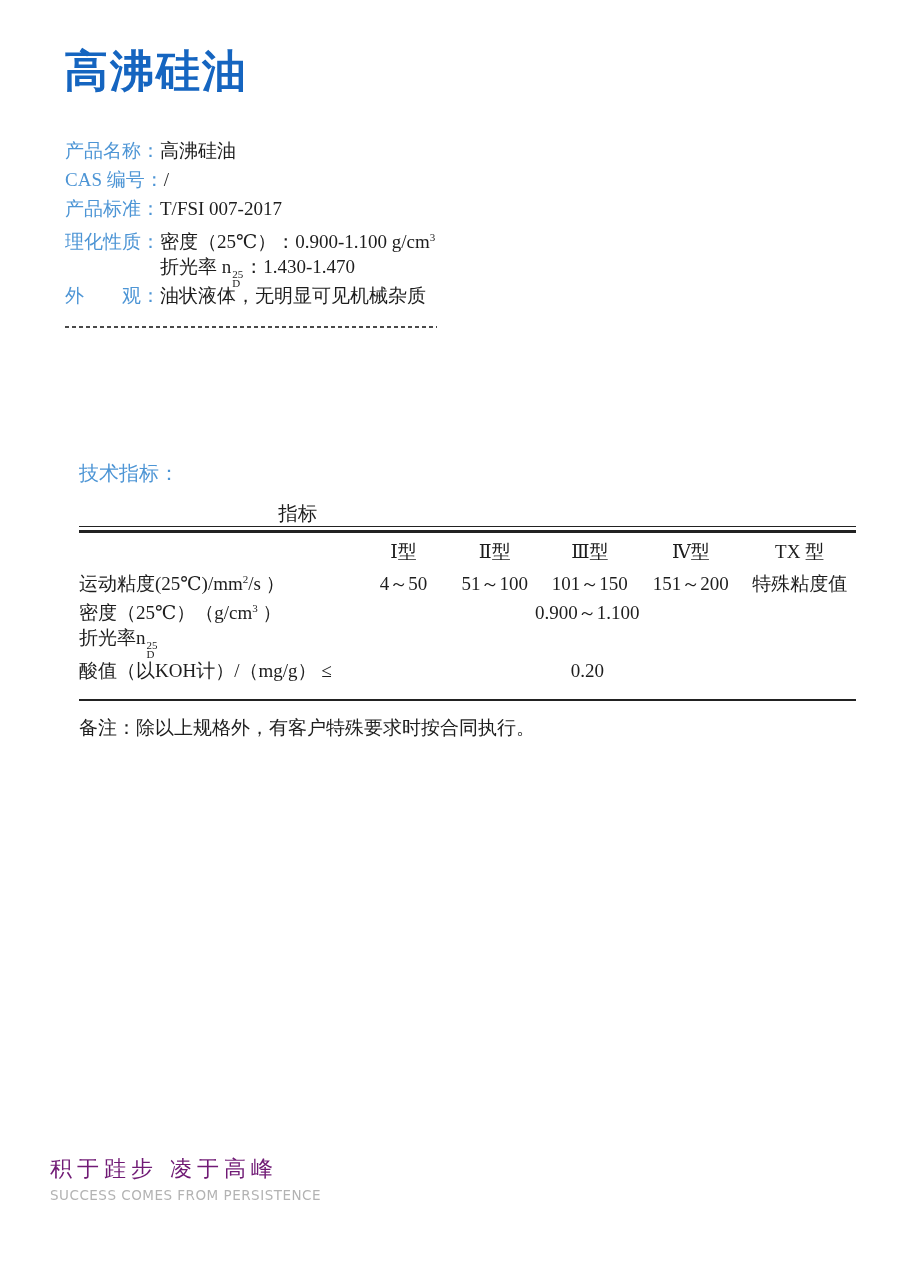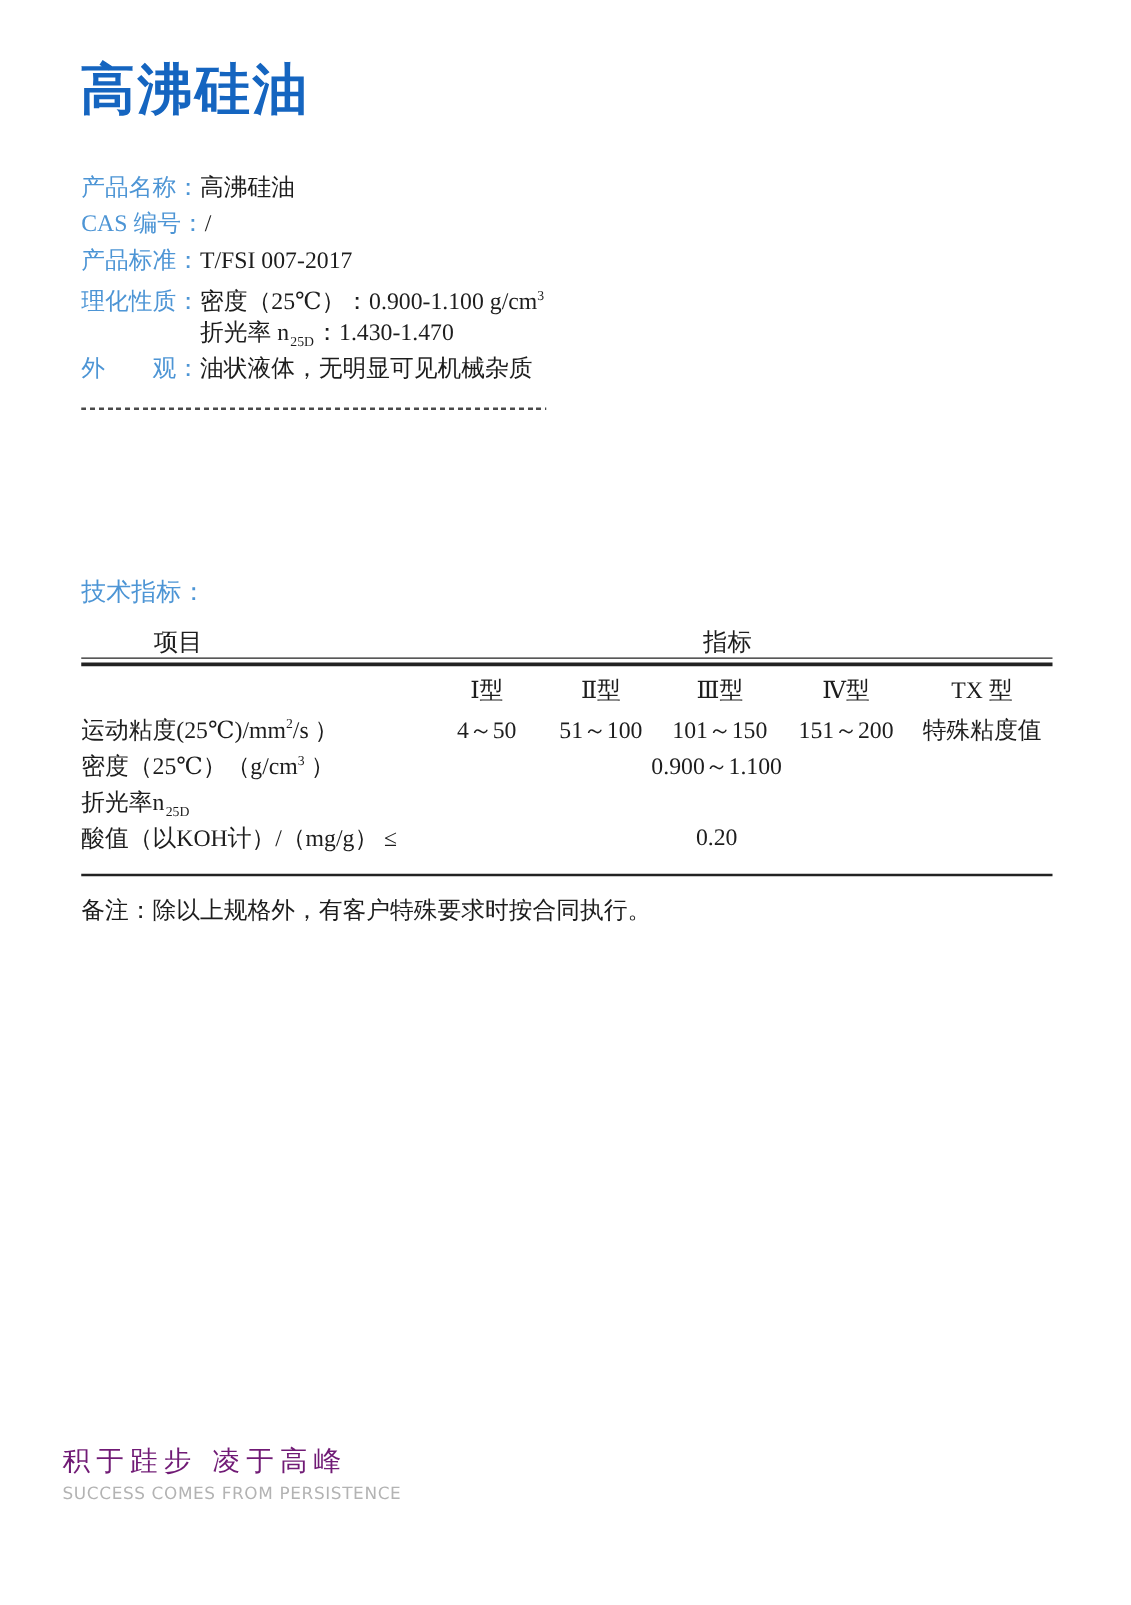--- a/index.html
+++ b/index.html
@@ -13,32 +13,32 @@
     font-family:"DejaVu Sans","Liberation Sans",sans-serif;
     font-weight:900;font-size:44px;letter-spacing:2px;color:var(--title-blue,#1565c0);
   }
   
   .info-block{position:absolute;left:65px;top:136px;width:410px;font-size:19px;}
   .info-line{height:29px;line-height:29px;white-space:nowrap;}
   .info-label{color:var(--label-blue,#4d95d5);}
   .info-value{color:#1d1d1d;}
   .indent{padding-left:95px;}
   sup{font-size:11px;}
-  .stack{display:inline-flex;vertical-align:-5px;line-height:9px;font-size:11px;margin:0 1px;}
+  .stack{display:inline-flex;flex-direction:column;vertical-align:-5px;line-height:9px;font-size:11px;margin:0 1px;}
   
   .dash{height:2px;background:repeating-linear-gradient(90deg,#4a4a4a 0 4px,transparent 4px 7px);}
   .dash-left{margin-top:16px;width:372px;}
   
   .right-col{position:absolute;left:468px;top:60px;width:394px;}
   .sec-title{margin:0 0 8px 0;font-size:20px;font-weight:400;color:var(--label-blue,#4d95d5);}
   .para{margin:0;font-size:20px;line-height:33px;text-align:justify;}
   .dash-right{margin-top:16px;width:394px;}
   .pack-title{margin-top:40px;}
   
-  .spec{position:absolute;left:65px;top:460px;width:777px;}
+  .spec{position:absolute;left:79px;top:460px;width:777px;}
   .spec-title{margin:0 0 13px 0;font-size:20px;font-weight:400;color:var(--label-blue,#4d95d5);}
   .t-row{display:flex;align-items:center;height:29px;font-size:19px;white-space:nowrap;}
   .t-head{height:26px;font-size:19.5px;}
   .t-sub{height:34px;}
   .c-label{width:36%;}
   .c1{width:11.5%;text-align:center;}
   .c2{width:12%;text-align:center;}
   .c3{width:12.5%;text-align:center;}
   .c4{width:13.5%;text-align:center;}
   .c5{width:14.5%;text-align:center;}
@@ -84,21 +84,20 @@
       <span class="info-label">外　　观：</span><span class="info-value">油状液体，无明显可见机械杂质</span>
     </div>
     <div class="dash dash-left"></div>
   </div>
 
 
   <div class="spec">
     <h2 class="spec-title">技术指标：</h2>
 
     <div class="t-row t-head">
-      <div class="c-label head-item">项目</div>
       <div class="head-index">指标</div>
     </div>
     <div class="rule-thin"></div>
     <div class="rule-thick"></div>
 
     <div class="t-row t-sub">
       <div class="c-label"></div>
       <div class="c1">Ⅰ型</div>
       <div class="c2">Ⅱ型</div>
       <div class="c3">Ⅲ型</div>

